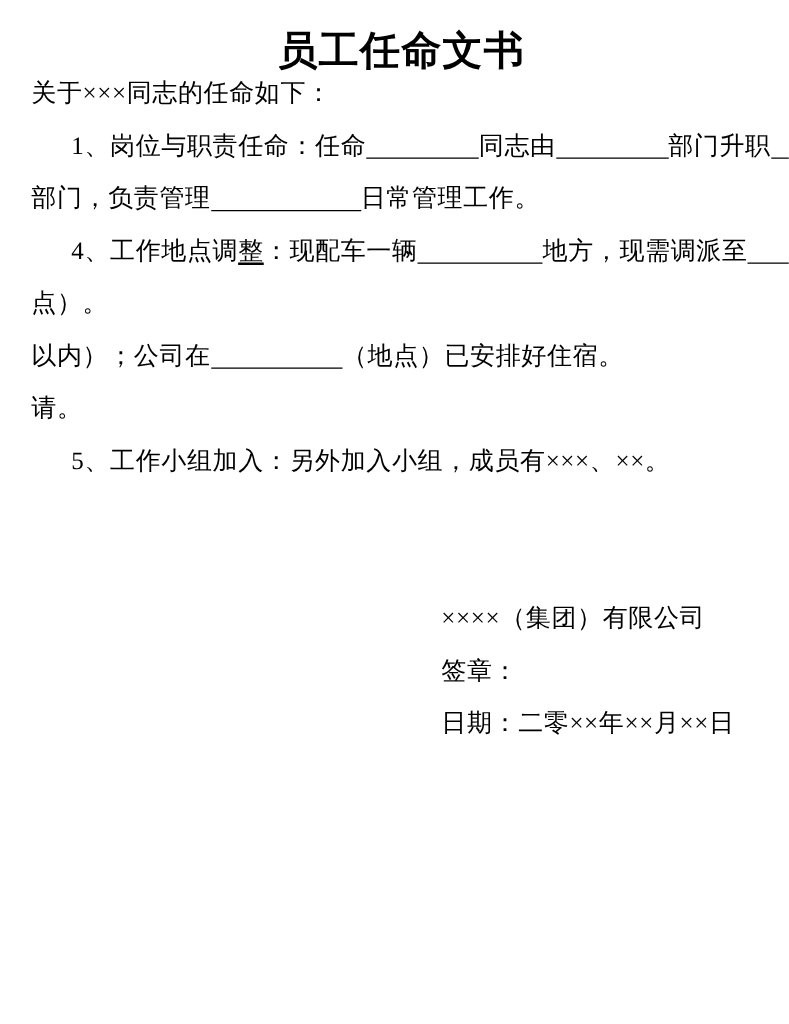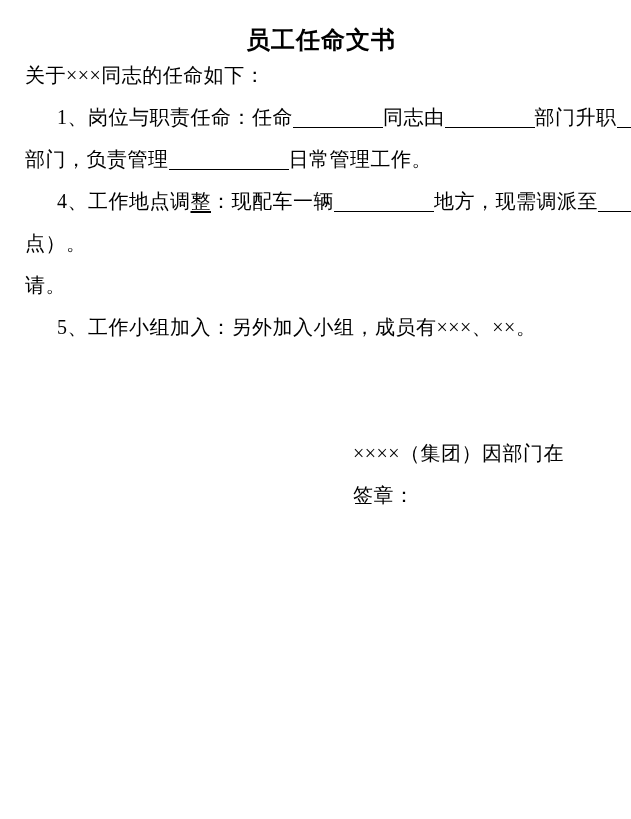--- a/index.html
+++ b/index.html
@@ -16,21 +16,21 @@
     width: 631px;
     height: 819px;
     padding: 0 14px 0 25px;
     background: #ffffff;
   }
   .doc-title {
     margin: 0;
     padding-top: 26px;
     height: 28px;
     line-height: 28px;
-    font-size: 24px;
+    font-size: 32px;
     font-weight: 700;
     text-align: center;
     letter-spacing: 1px;
   }
   .line {
     height: 42px;
     line-height: 42px;
     font-size: 20px;
     white-space: nowrap;
     letter-spacing: 0.5px;
@@ -76,33 +76,39 @@
 
   <div class="line indent">
     <span>4、工作地点调</span><span class="u-char">整</span><span>：现配车一辆</span><span class="blank w100"></span><span>地方，现需调派至</span><span class="blank w103"></span><span>（地</span>
   </div>
 
   <div class="line">
     <span>点）。</span>
   </div>
 
 
+  <div class="line">
+    <span>以内）；公司在</span><span class="blank w105"></span><span>（地点）已安排好住宿。</span>
+  </div>
 
 
   <div class="line">
     <span>请。</span>
   </div>
 
   <div class="line indent">
     <span>5、工作小组加入：另外加入小组，成员有×××、××。</span>
   </div>
 
 
   <div class="signature">
     <div class="line sig-line">
-      <span>××××（集团）因部门在</span>
+      <span>××××（集团）有限公司</span>
     </div>
     <div class="line sig-line">
       <span>签章：</span>
+    </div>
+    <div class="line sig-line">
+      <span>日期：二零××年××月××日</span>
     </div>
   </div>
 
 </div>
 
 </body></html>

